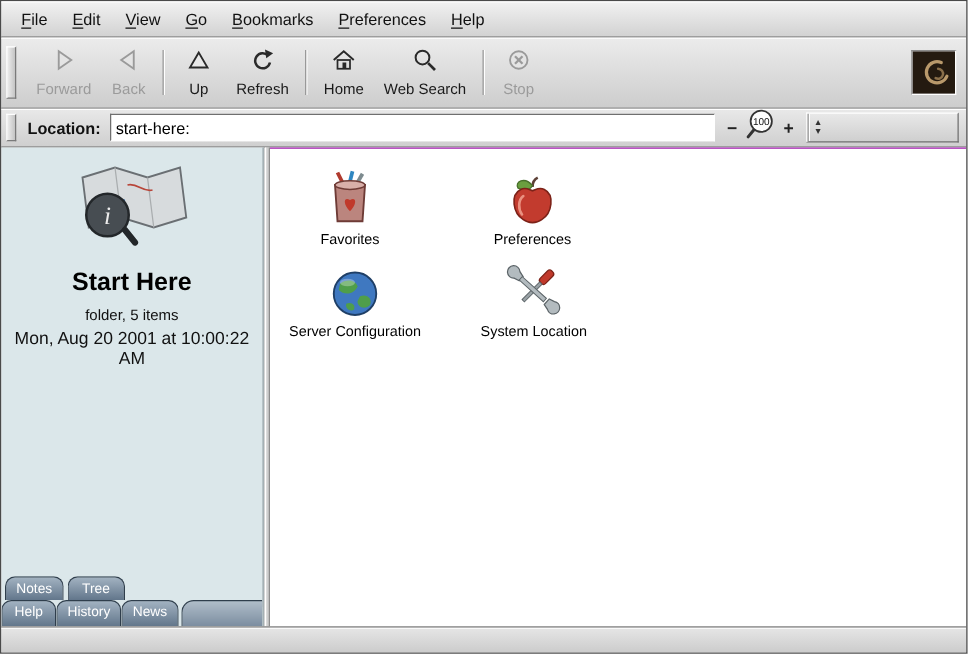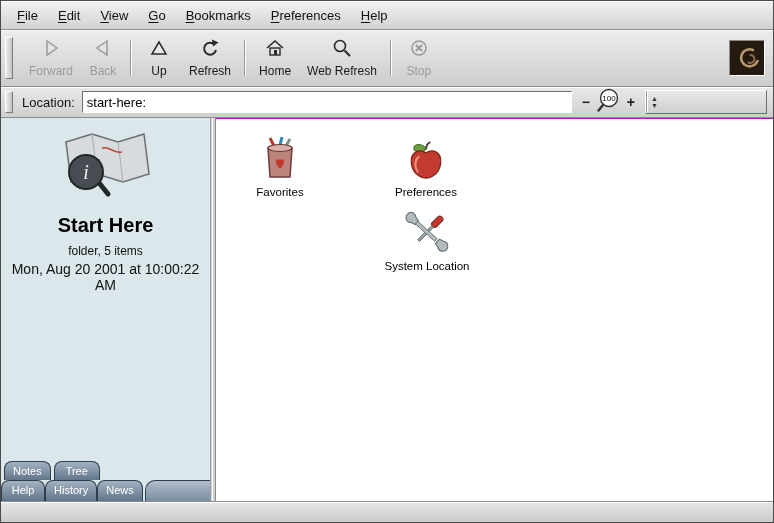--- a/index.html
+++ b/index.html
@@ -47,21 +47,21 @@
   }
 
   
   .locbar {
     position:absolute; left:0; top:86px; right:0; height:31px;
     background:linear-gradient(#e9e9e9,#cfcfcf);
     border-bottom:1px solid #8c8c8c; box-shadow:inset 0 1px 0 #ffffff;
     display:flex; align-items:center; padding:0 6px 0 4px; gap:7px;
   }
   .locbar .grab-handle { height:22px; margin-right:2px; }
-  .loc-label { font-size:13px; color:#111; white-space:nowrap; }
+  .loc-label { font-size:13px; color:#111; white-space:nowrap;font-weight:bold; }
   .loc-input {
     flex:1; height:22px; font-size:13px; font-family:inherit; padding:2px 4px;
     border:1px solid; border-color:#6f6f6f #ffffff #ffffff #6f6f6f;
     background:#fff; color:#000; outline:none;
   }
   .zoom-cluster { display:flex; align-items:center; gap:2px; }
   .zoom-btn { font-size:14px; font-weight:bold; color:#222; padding:0 3px; cursor:pointer; line-height:14px; }
   .combo {
     display:flex; align-items:stretch; width:122px; height:24px; cursor:pointer;
     border:1px solid; border-color:#ffffff #6f6f6f #6f6f6f #ffffff;
@@ -178,21 +178,21 @@
             <rect x="6" y="10" width="10" height="7" fill="none" stroke="#2a2a2a" stroke-width="1.4"></rect>
             <rect x="10" y="12" width="3" height="5" fill="#2a2a2a"></rect>
           </svg></span>
       <span>Home</span>
     </div>
     <div class="tb-btn">
       <span><svg width="22" height="20">
             <circle cx="9" cy="8" r="5.5" fill="none" stroke="#2a2a2a" stroke-width="1.6"></circle>
             <line x1="13.5" y1="12.5" x2="19" y2="18" stroke="#2a2a2a" stroke-width="2.2"></line>
           </svg></span>
-      <span>Web Refresh</span>
+      <span>Web Search</span>
     </div>
 
     <div class="tb-sep"></div>
 
     <div class="tb-btn disabled">
       <span><svg width="22" height="20">
             <circle cx="11" cy="10" r="7" fill="#e4e4e4" stroke="#9a9a9a" stroke-width="1.5"></circle>
             <line x1="8" y1="7" x2="14" y2="13" stroke="#9a9a9a" stroke-width="1.8"></line>
             <line x1="14" y1="7" x2="8" y2="13" stroke="#9a9a9a" stroke-width="1.8"></line>
           </svg></span>
@@ -286,20 +286,32 @@
             <path d="M19 10 C19 6 21 4 23 3" fill="none" stroke="#5d4037" stroke-width="2"></path>
             <path d="M19 9 C13 2 5 6 8 11 C12 13 17 13 19 9 Z" fill="#6a9e3f" stroke="#48702b" stroke-width="1"></path>
             <path d="M10 12 C2 16 4 30 12 35 C16 38 22 38 26 35 C34 30 36 16 28 12 C24 10 22 12 19 13 C16 12 14 10 10 12 Z" fill="#c23b2e" stroke="#7c2218" stroke-width="1.2"></path>
             <path d="M12 17 C8 20 8 27 11 31" stroke="#ea9180" fill="none" stroke-width="2" stroke-linecap="round"></path>
           </svg>
         </div>
         <div class="di-label">Preferences</div>
       </div>
 
 
+      <div class="desk-item" style="left:0px; top:88px; width:136px;">
+        <div class="di-icon">
+          <svg width="40" height="40" viewBox="0 0 40 40">
+            <circle cx="20" cy="20" r="17" fill="#3f78c0" stroke="#1f3f66" stroke-width="1.5"></circle>
+            <path d="M8 12 C14 7 21 10 22 14 C20 20 12 22 7 17 Z" fill="#4f9e4a"></path>
+            <path d="M24 22 C30 20 34 24 32 29 C28 33 22 31 22 26 Z" fill="#4f9e4a"></path>
+            <path d="M13 28 C17 26 21 29 19 33 C15 34.5 12 31 13 28 Z" fill="#4f9e4a"></path>
+            <ellipse cx="14" cy="11" rx="6" ry="3" fill="rgba(255,255,255,0.3)"></ellipse>
+          </svg>
+        </div>
+        <div class="di-label">Server Configuration</div>
+      </div>
 
       <div class="desk-item" style="left:148px; top:88px; width:126px;">
         <div class="di-icon">
           <svg width="46" height="46" viewBox="0 0 46 46">
             <g transform="rotate(45 23 23)">
               <rect x="20" y="2" width="6" height="13" rx="2.5" fill="#c0392b" stroke="#7c2218"></rect>
               <rect x="21.8" y="15" width="2.6" height="20" fill="#9aa2a6" stroke="#5c6468" stroke-width="0.8"></rect>
             </g>
             <g transform="rotate(-48 23 23)">
               <path d="M19.5 5 a5 5 0 1 1 7 0 l-1.2 4.5 h-4.6 Z" fill="#b3bbbf" stroke="#5c6468"></path>

